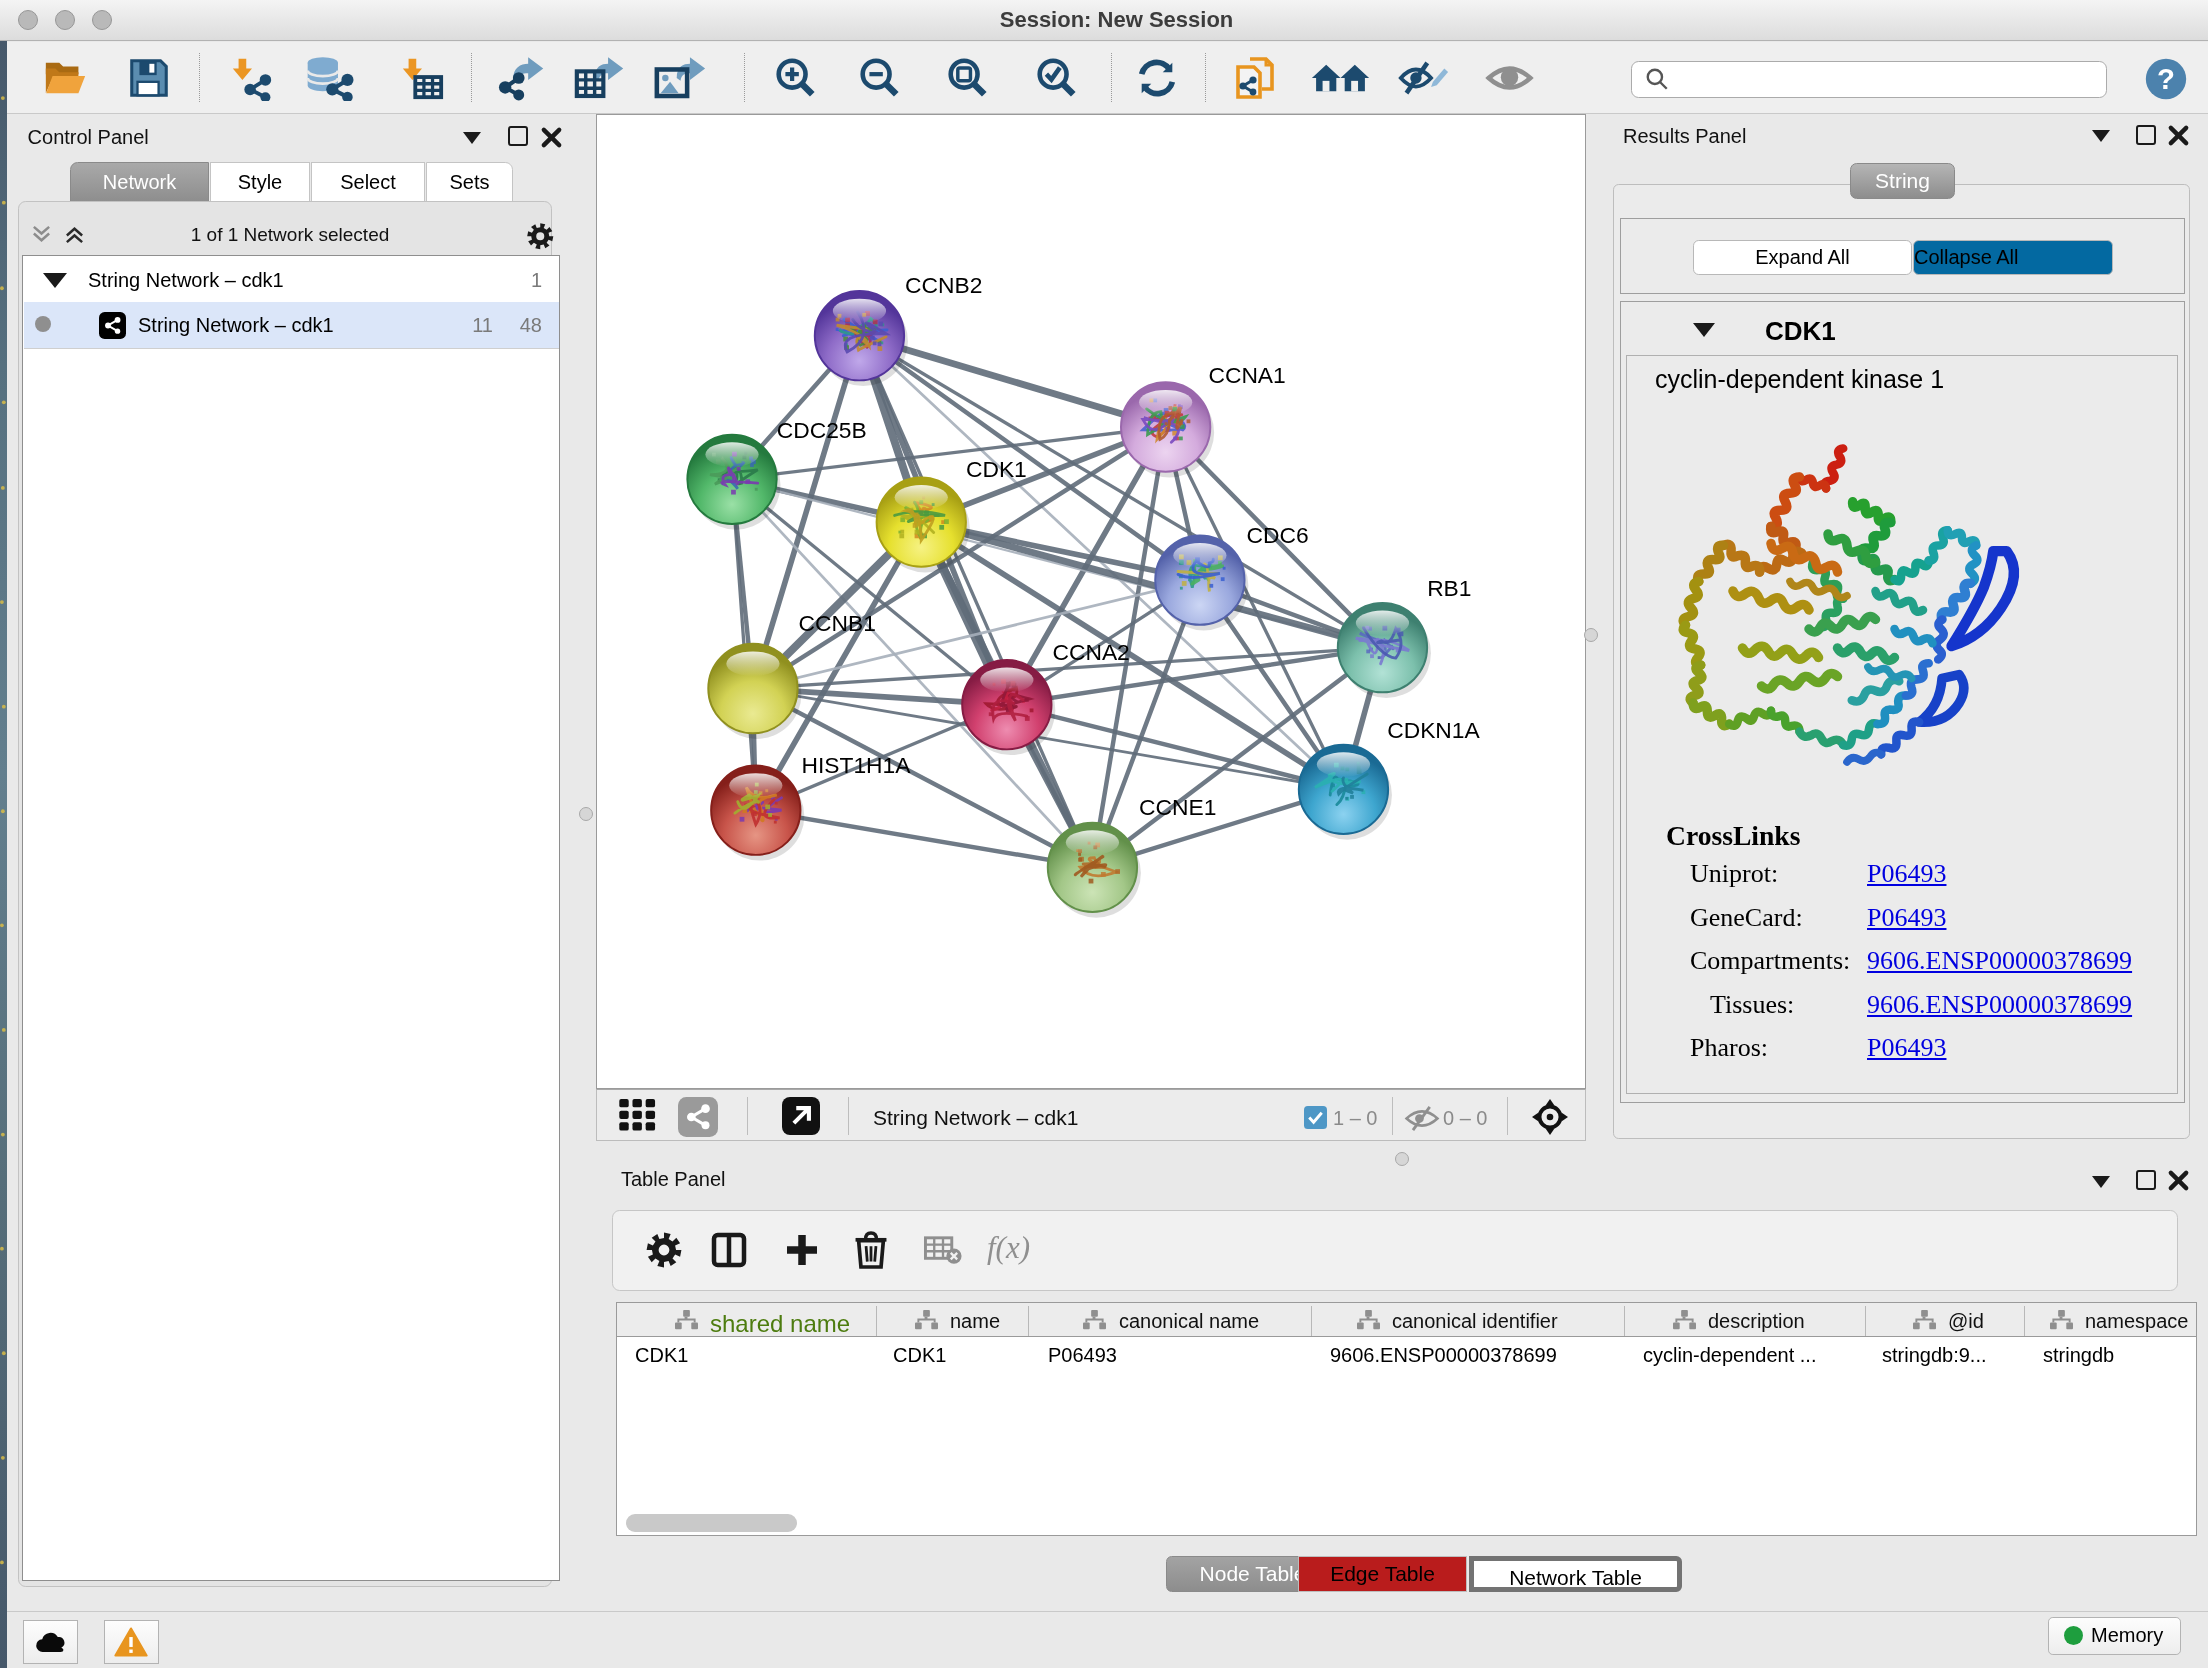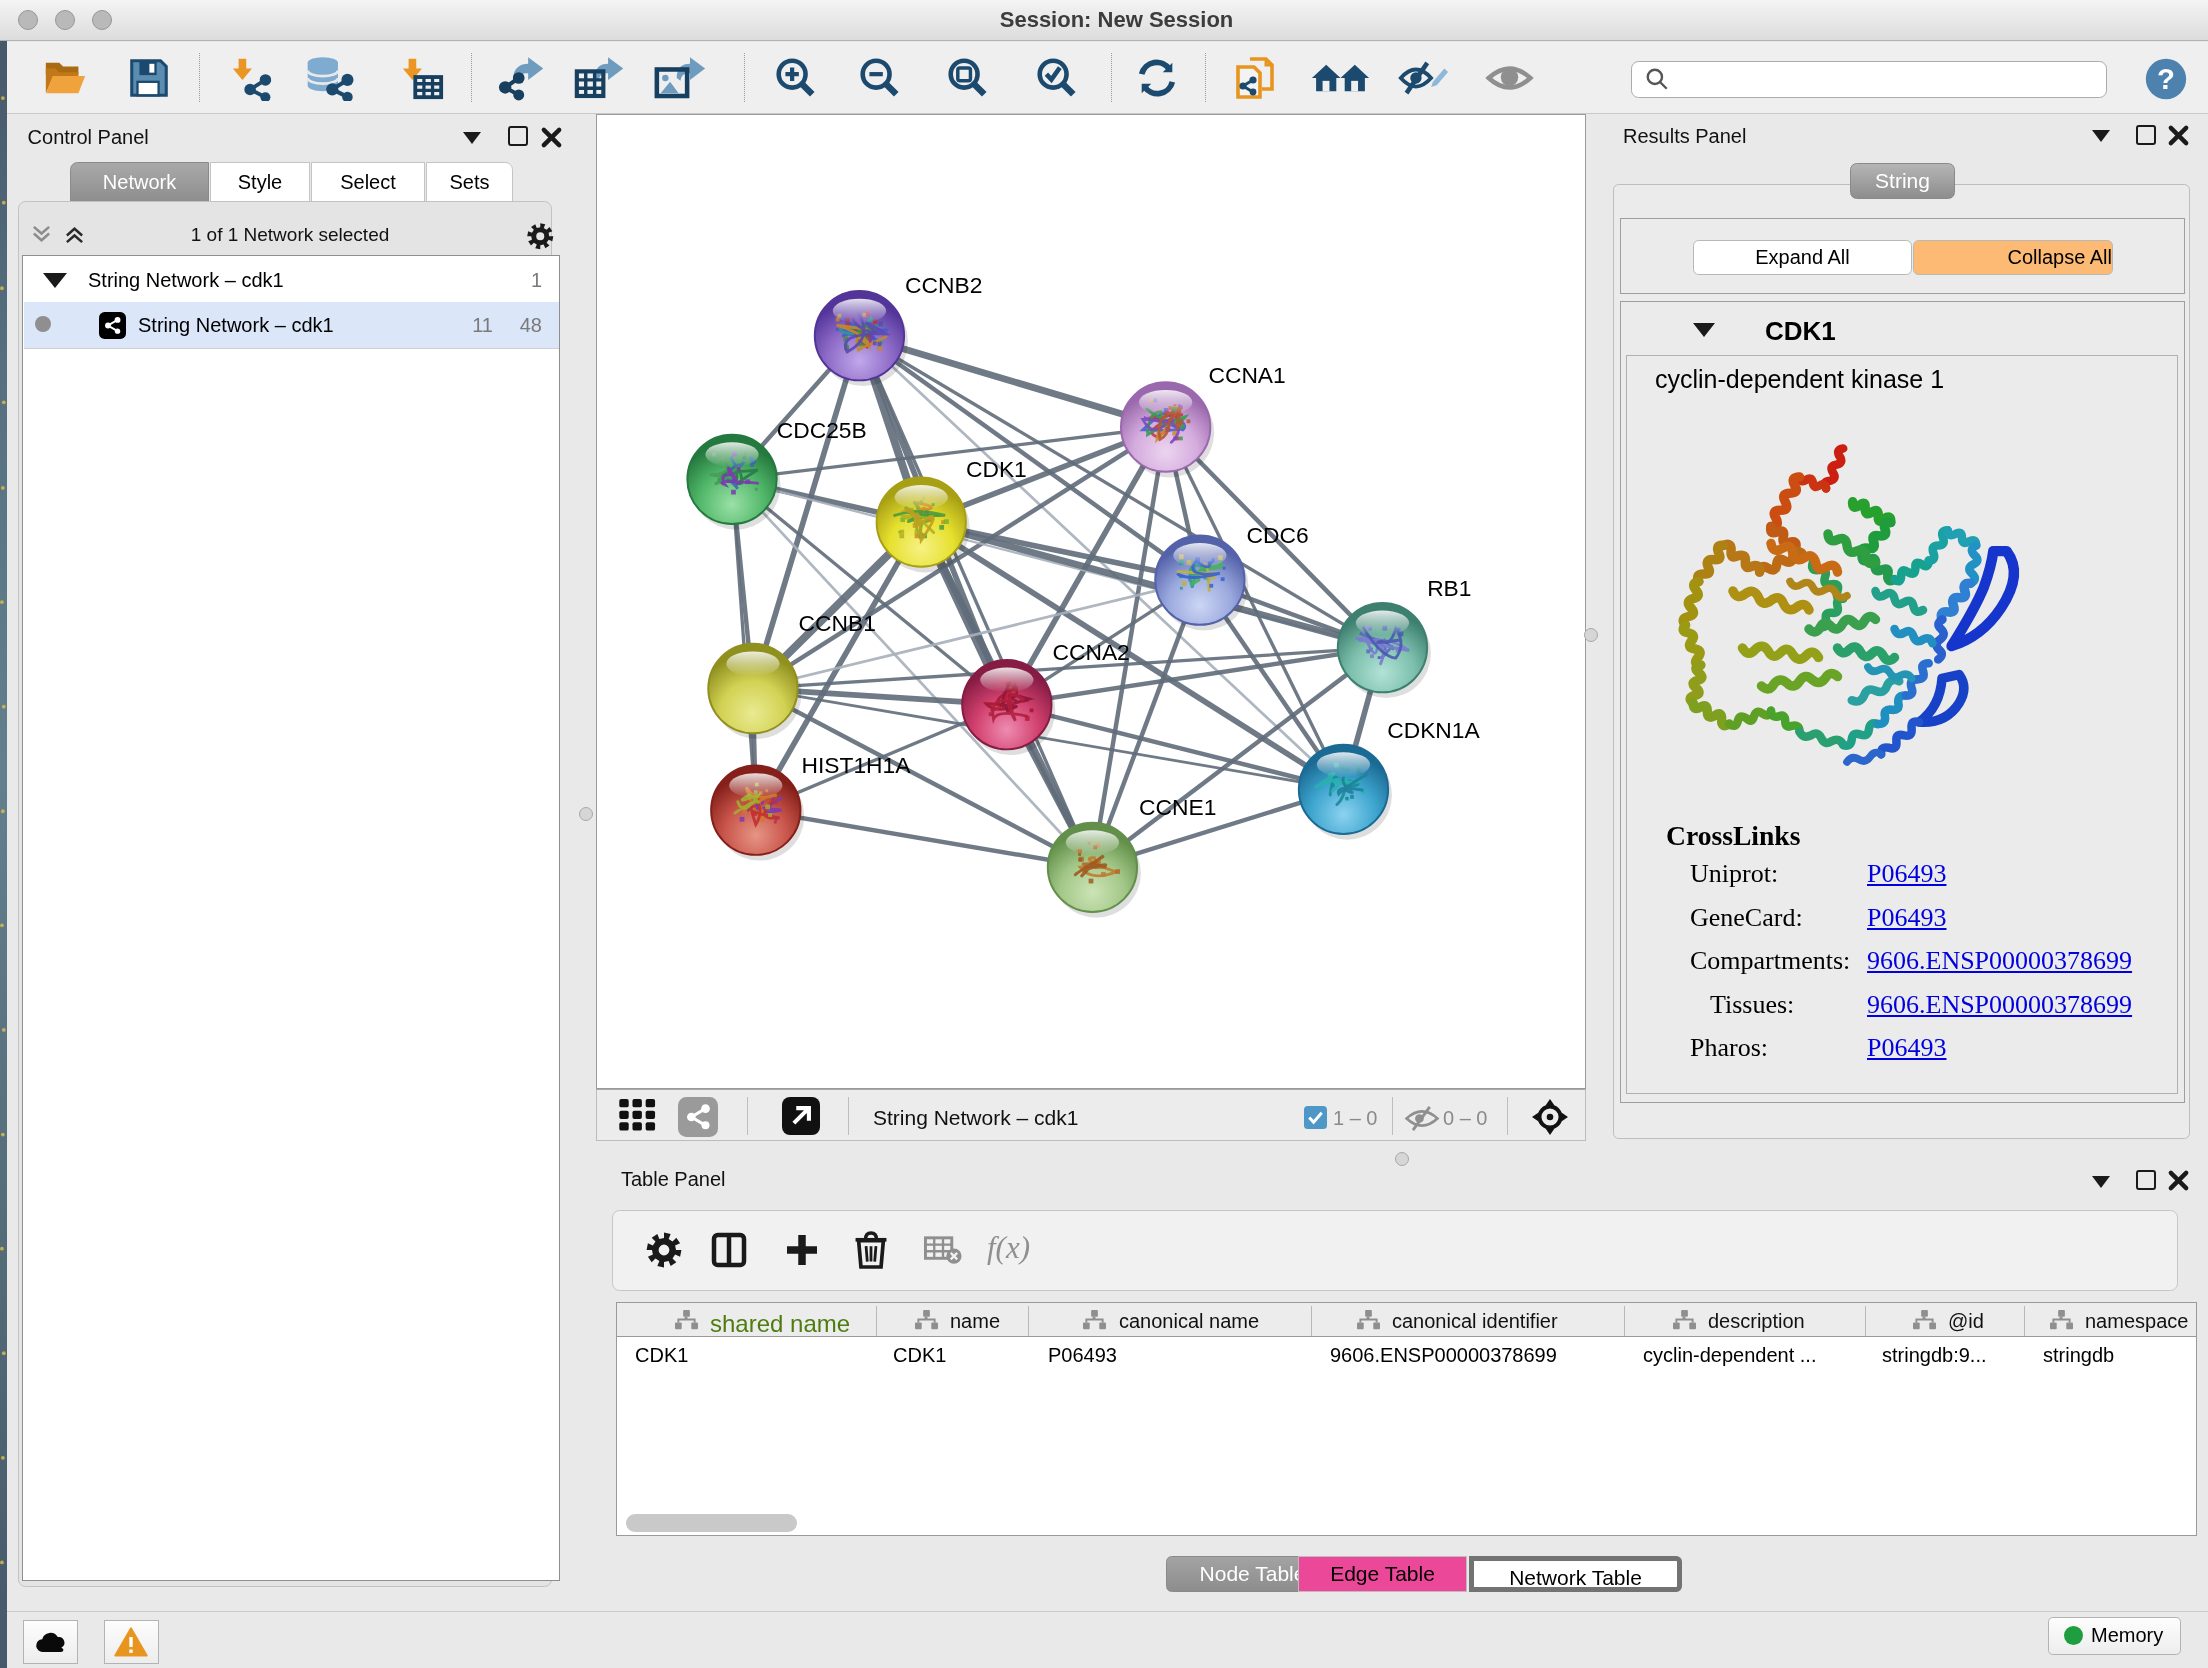--- a/index.html
+++ b/index.html
@@ -725,21 +725,21 @@
   <svg class="abs" style="left:2167px;top:124px" width="23" height="23" viewBox="0 0 24 24">
       <path d="M4 4 L20 20 M20 4 L4 20" stroke="#1a1a1a" stroke-width="4.6" stroke-linecap="round"></path>
     </svg>
 
   <div class="abs" style="left:1613px;top:184px;width:577px;height:955px;background:#ebebeb;border:1px solid #bdbdbd;border-radius:5.7px;"></div>
 
   <div class="abs" style="left:1850px;top:163px;width:105px;height:36px;background:linear-gradient(#b5b5b5,#8d8d8d);border:1px solid #8a8a8a;border-radius:6.7px;color:#fff;font-size:21px;text-align:center;line-height:34px;">String</div>
 
   <div class="abs" style="left:1620px;top:218px;width:565px;height:76px;background:#ebebeb;border:1px solid #9e9e9e;"></div>
   <div class="abs" style="left:1693px;top:240px;width:219px;height:35px;background:#fff;border:1px solid #b8b8b8;border-radius:5.7px;font-size:20px;color:#000;text-align:center;line-height:33px;">Expand All</div>
-  <div class="abs" style="left:1913px;top:240px;width:200px;height:35px;background:#fdba74;border:1px solid #b8b8b8;border-radius:5.7px;font-size:20px;color:#000;text-align:right;line-height:33px;">Collapse All</div>
+  <div class="abs" style="left:1913px;top:240px;width:200px;height:35px;background:#0369a1;border:1px solid #b8b8b8;border-radius:5.7px;font-size:20px;color:#000;text-align:left;line-height:33px;">Collapse All</div>
 
   <div class="abs" style="left:1620px;top:301px;width:565px;height:802px;background:#ebebeb;border:1px solid #9e9e9e;"></div>
   <div class="abs" style="left:1693px;top:323px;width:0;height:0;border-left:11.4px solid transparent;border-right:11.4px solid transparent;border-top:14.3px solid #1a1a1a;"></div>
   <div class="abs" style="left:1765px;top:316px;font-size:26px;font-weight:bold;color:#000;">CDK1</div>
 
   <div class="abs" style="left:1626px;top:355px;width:552px;height:739px;background:#ebebeb;border:1px solid #b0b0b0;"></div>
   <div class="abs" style="left:1655px;top:365px;font-size:25px;color:#000;">cyclin-dependent kinase 1</div>
 
   <svg class="abs" style="left:1657px;top:439px" width="380" height="342" viewBox="0 0 400 360">
 <g>
@@ -921,21 +921,21 @@
       <div class="abs" style="left:1048px;top:1344px;font-size:20px;color:#000;">P06493</div>
       <div class="abs" style="left:1330px;top:1344px;font-size:20px;color:#000;">9606.ENSP00000378699</div>
       <div class="abs" style="left:1643px;top:1344px;font-size:20px;color:#000;">cyclin-dependent ...</div>
       <div class="abs" style="left:1882px;top:1344px;font-size:20px;color:#000;">stringdb:9...</div>
       <div class="abs" style="left:2043px;top:1344px;font-size:20px;color:#000;">stringdb</div>
     </div>
 
   <div class="abs" style="left:626px;top:1514px;width:171px;height:18px;background:#c9c9c9;border-radius:9.5px;"></div>
 
   <div class="abs" style="left:1124px;top:1556px;width:173px;height:36px;background:linear-gradient(#a3a3a3,#8d8d8d);border:1px solid #8a8a8a;border-radius:5.7px 0 0 5.7px;color:#fff;font-size:21px;text-align:center;line-height:34px;margin-left:42px;">Node Table</div>
-  <div class="abs" style="left:1298px;top:1556px;width:169px;height:36px;background:#ec4899;border:1px solid #bdbdbd;color:#000;font-size:21px;text-align:center;line-height:34px;">Edge Table</div>
+  <div class="abs" style="left:1298px;top:1556px;width:169px;height:36px;background:#b91c1c;border:1px solid #bdbdbd;color:#000;font-size:21px;text-align:center;line-height:34px;">Edge Table</div>
   <div class="abs" style="left:1469px;top:1556px;width:213px;height:36px;background:#fff;border:5px solid #737373;border-radius:0 5.7px 5.7px 0;color:#000;font-size:21px;text-align:center;line-height:34px;">Network Table</div>
 </div>
 
 <div id="status-bar">
   <div class="abs" style="left:0;top:1611px;width:2208px;height:1px;background:#c9c9c9;"></div>
   <div class="abs" style="left:23px;top:1620px;width:55px;height:44px;background:linear-gradient(#fdfdfd,#ededed);border:1.4px solid #b3b3b3;"></div>
   <svg class="abs" style="left:33px;top:1630px" width="34" height="24" viewBox="0 0 24 16">
       <path d="M7 15 a4.5 4.5 0 0 1 -0.5 -9 a6 6 0 0 1 11 -1.5 a4 4 0 0 1 2.5 7.5 q1.5 0.4 1.5 1.7 q0 1.3 -2 1.3 z" fill="#0a0a0a"></path>
     </svg>
   <div class="abs" style="left:104px;top:1620px;width:55px;height:44px;background:linear-gradient(#fdfdfd,#ededed);border:1.4px solid #b3b3b3;"></div>

